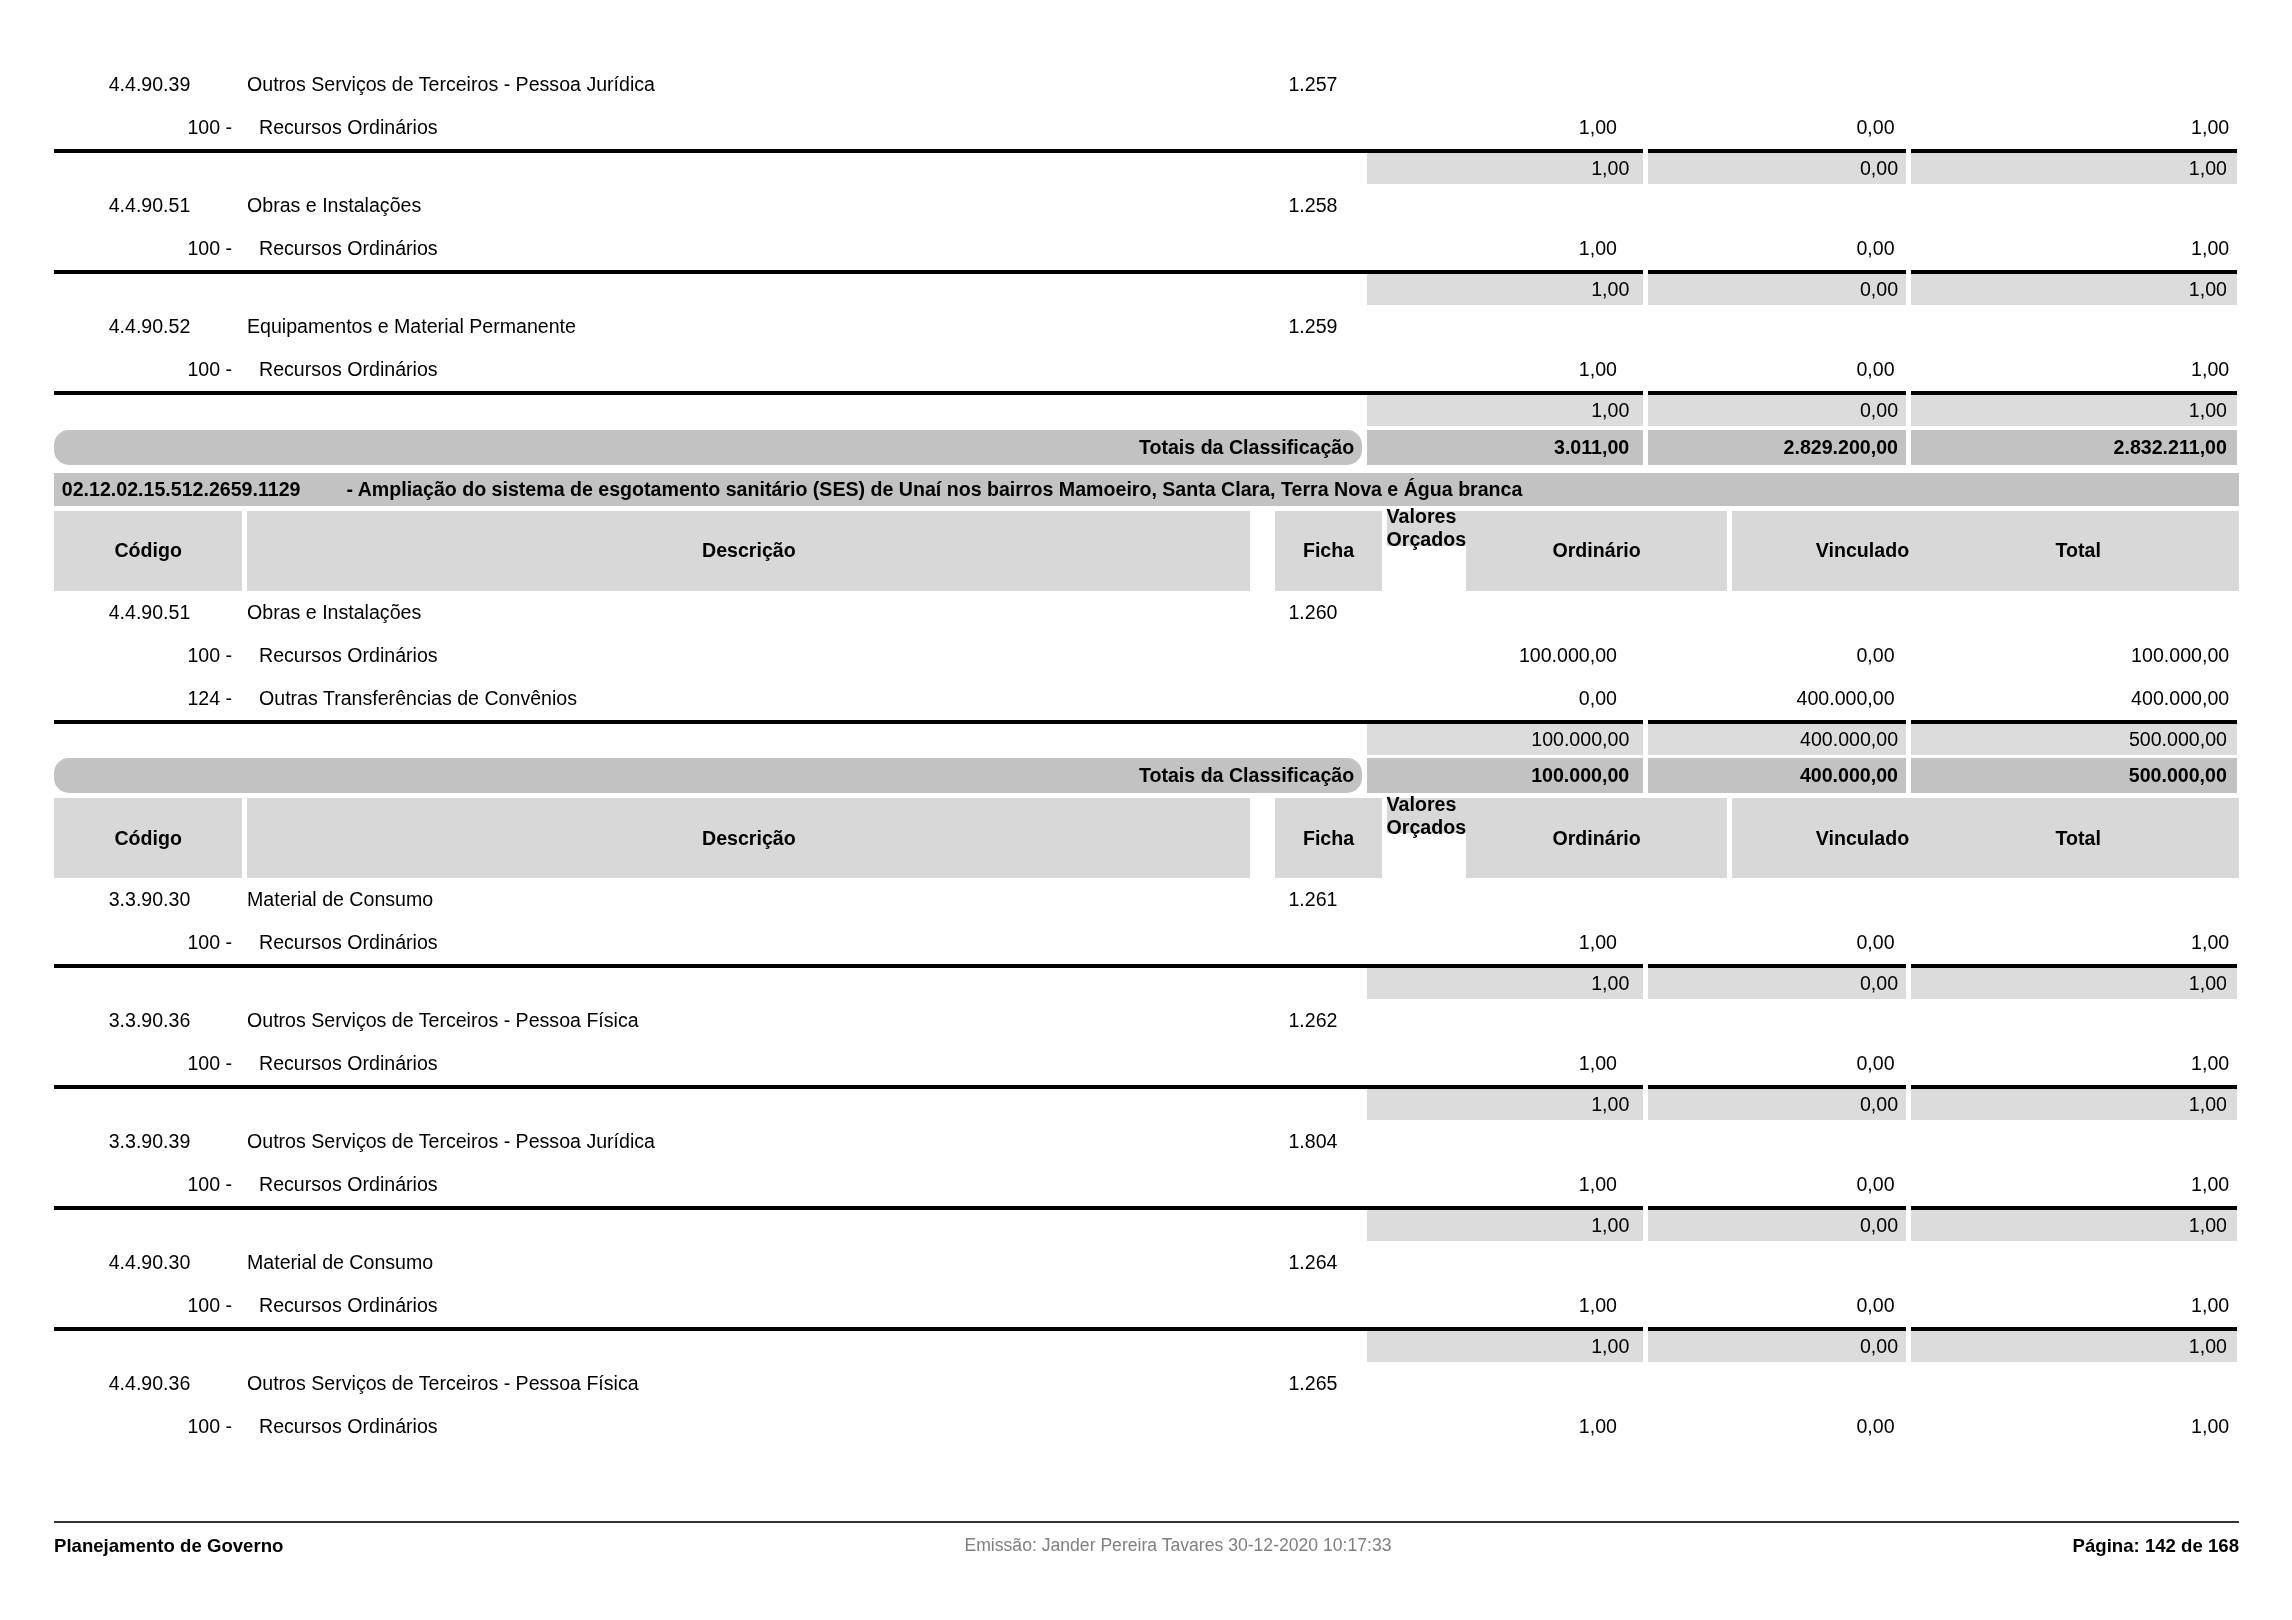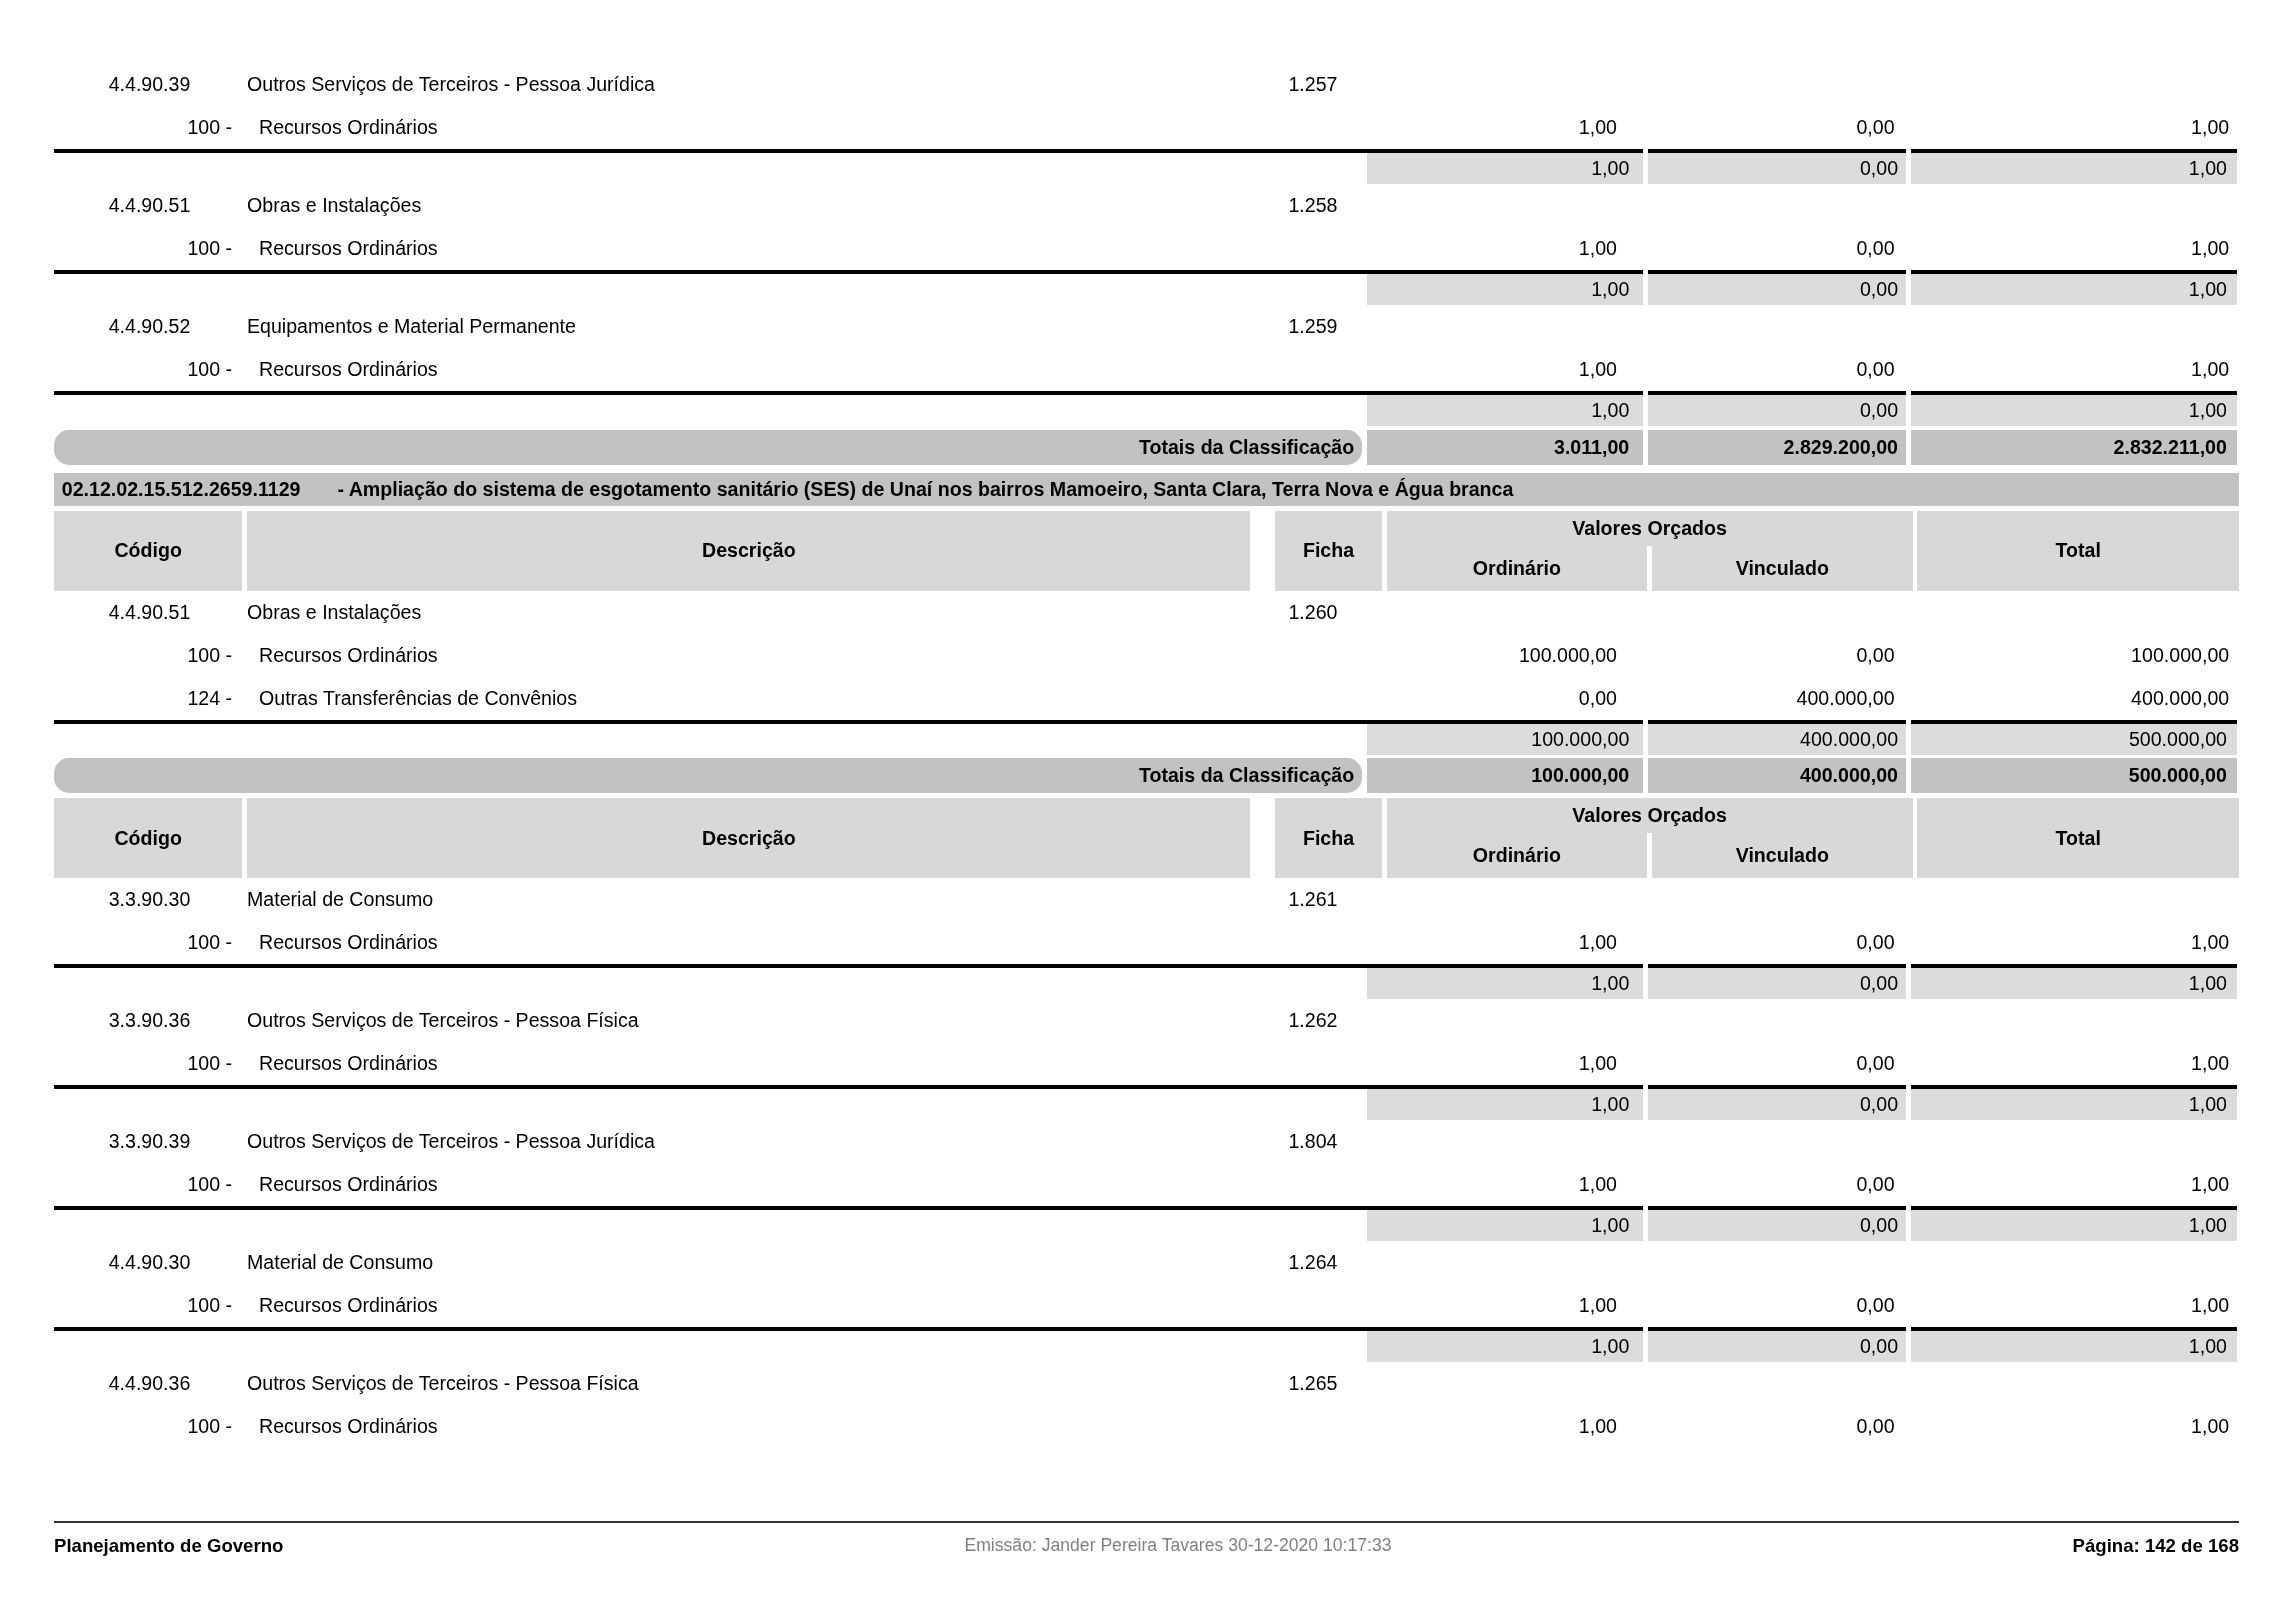--- a/index.html
+++ b/index.html
@@ -38,31 +38,31 @@
 
   
   .t-row{height:35px;margin-top:3.9px;font-weight:bold;font-size:19.6px;}
   .t-cell{background:#c2c2c2;line-height:35px;text-align:right;}
   .t-label{width:1308px;padding-right:7.8px;border-radius:15px;}
   .t-ord{width:276px;padding-right:13.7px;}
   .t-vin{width:258px;padding-right:7.8px;}
   .t-tot{width:326px;padding-right:9.8px;}
 
   
-  .band{height:33px;margin-top:7.8px;background:#c2c2c2;display:flex;align-items:center;font-weight:bold;font-size:19.6px;}
+  .band{height:33px;margin-top:7.8px;background:#c2c2c2;display:flex;align-items:center;font-weight:bold;font-size:19.6px;gap:9px;}
   .band-code{padding-left:7.8px;white-space:nowrap;}
   .band-title{margin-left:37px;white-space:nowrap;}
 
   
   .h-row{display:flex;margin-top:4.9px;height:80px;font-size:19.6px;}
   .h-cell{background:#d8d8d8;display:flex;align-items:center;justify-content:center;font-weight:bold;}
   .h-codigo{width:191px;}
   .h-desc{width:1017px;}
   .h-ficha{width:108px;margin-left:20px;}
-  .h-valblock{width:526px;display:flex;flex-direction:column;background:transparent;}
+  .h-valblock{width:526px;display:flex;background:transparent;}
   .h-vo{height:35px;}
   .h-sub{display:flex;margin-top:0;flex:1;}
   .h-ord{width:261px;}
   .h-vin{width:261px;}
   .h-total{width:326px;}
 
   
   .footer{position:absolute;left:54px;right:54px;top:1521px;border-top:2px solid #333;padding-top:11.8px;display:flex;justify-content:space-between;align-items:flex-start;}
   .f-left{font-weight:bold;font-size:18.6px;}
   .f-center{font-size:17.6px;color:#808080;}

